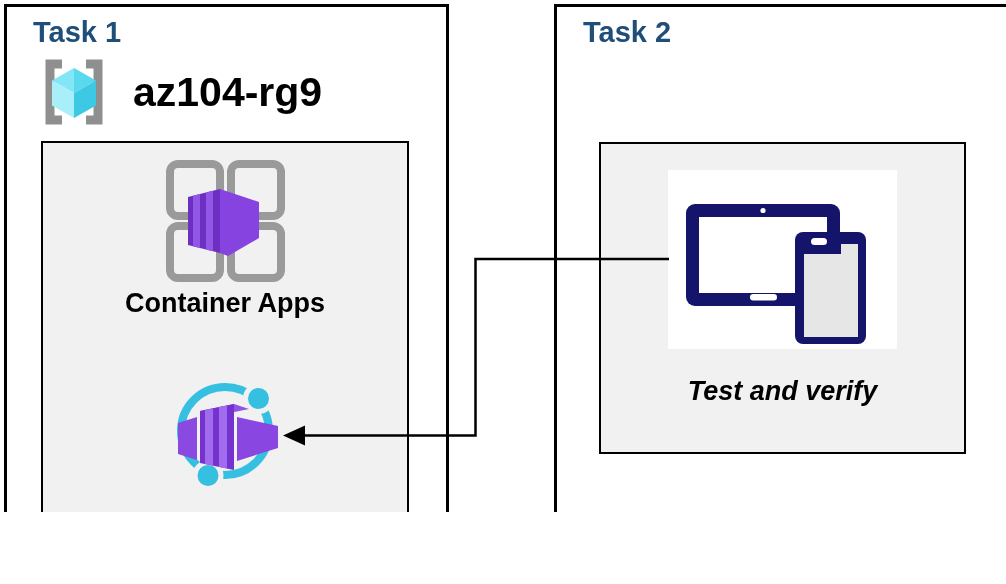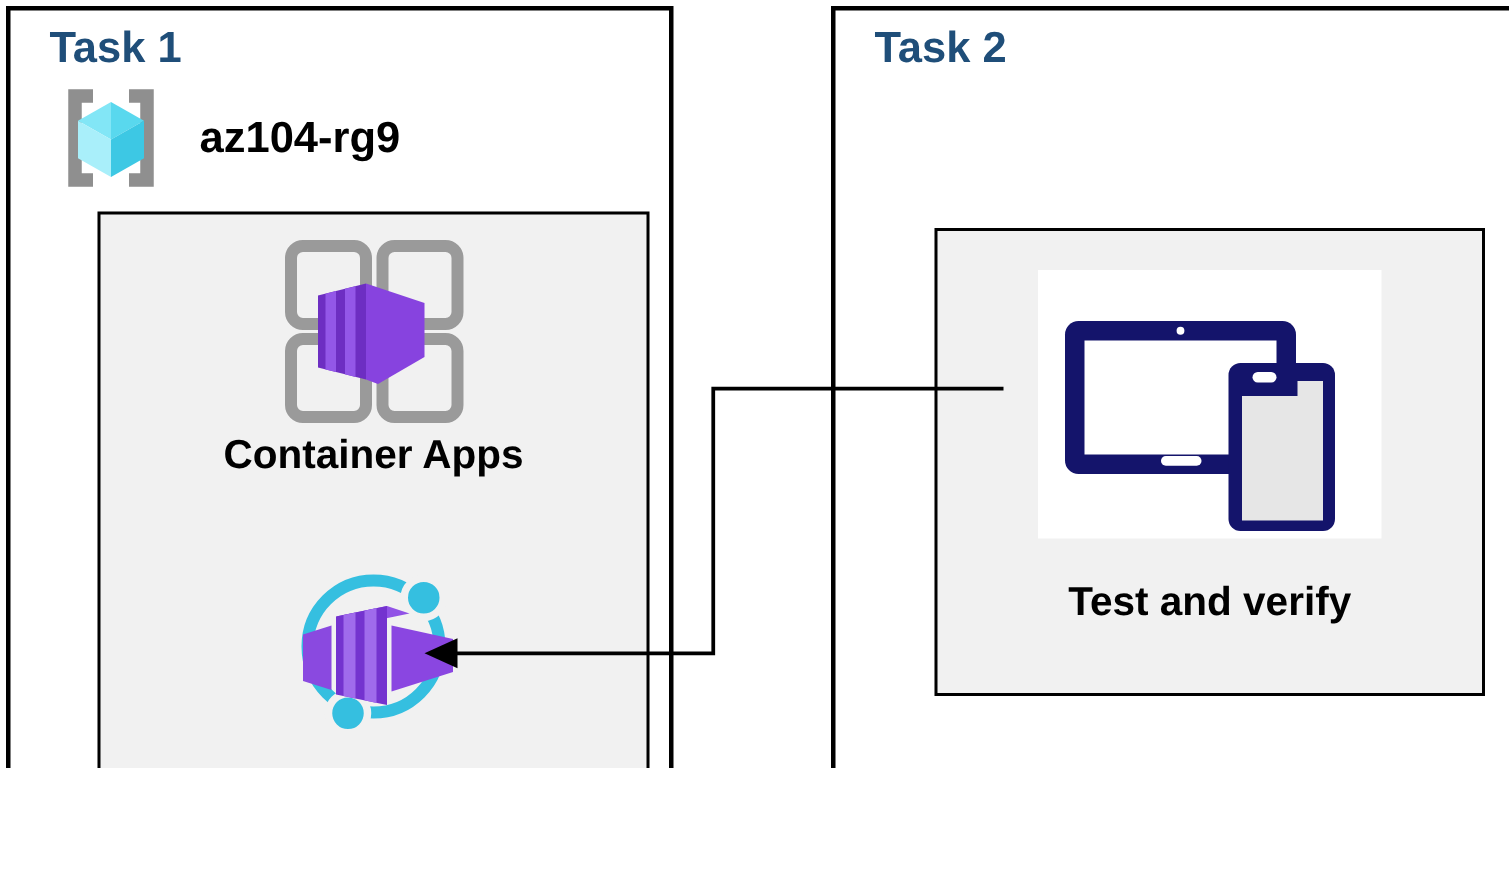--- a/index.html
+++ b/index.html
@@ -8,24 +8,24 @@
     font-family:"Liberation Sans", sans-serif;overflow:hidden;
   }
   .task-box{position:absolute;border:3px solid #000;background:#fff;box-sizing:content-box;}
   #task1{left:4px;top:4px;width:439px;height:569px;}
   #task2{left:554px;top:4px;width:443px;height:569px;padding-left:35px;}
   .task-title{
     position:absolute;left:26px;top:8px;
     font-size:29px;font-weight:700;color:#1F4E79;line-height:34px;white-space:nowrap;
   }
   .rg-row{position:absolute;left:28px;top:46px;display:flex;align-items:center;gap:20px;}
-  .rg-name{font-size:29px;font-weight:700;color:#000;white-space:nowrap;}
-  .inner-panel{position:absolute;background:#F1F1F1;border:2px solid #000;margin-left:24px;}
+  .rg-name{font-size:41px;font-weight:700;color:#000;white-space:nowrap;}
+  .inner-panel{position:absolute;background:#F1F1F1;border:2px solid #000;}
   #inner1{left:34px;top:134px;width:364px;height:411px;}
-  #inner2{left:42px;top:145px;width:363px;height:308px;}
+  #inner2{left:42px;top:135px;width:363px;height:308px;font-style:italic;}
   .abs{position:absolute;}
   .node-label{
     position:absolute;left:0;width:100%;text-align:center;
     font-size:27px;font-weight:700;color:#000;line-height:38px;white-space:nowrap;
   }
   #cae-icon{left:119px;top:14px;}
   #cae-label{top:141px;}
   #ca-icon{left:127px;top:237px;}
   #ca-label{top:354px;}
   .device-card{position:absolute;left:67px;top:26px;width:229px;height:179px;background:#ffffff;}

